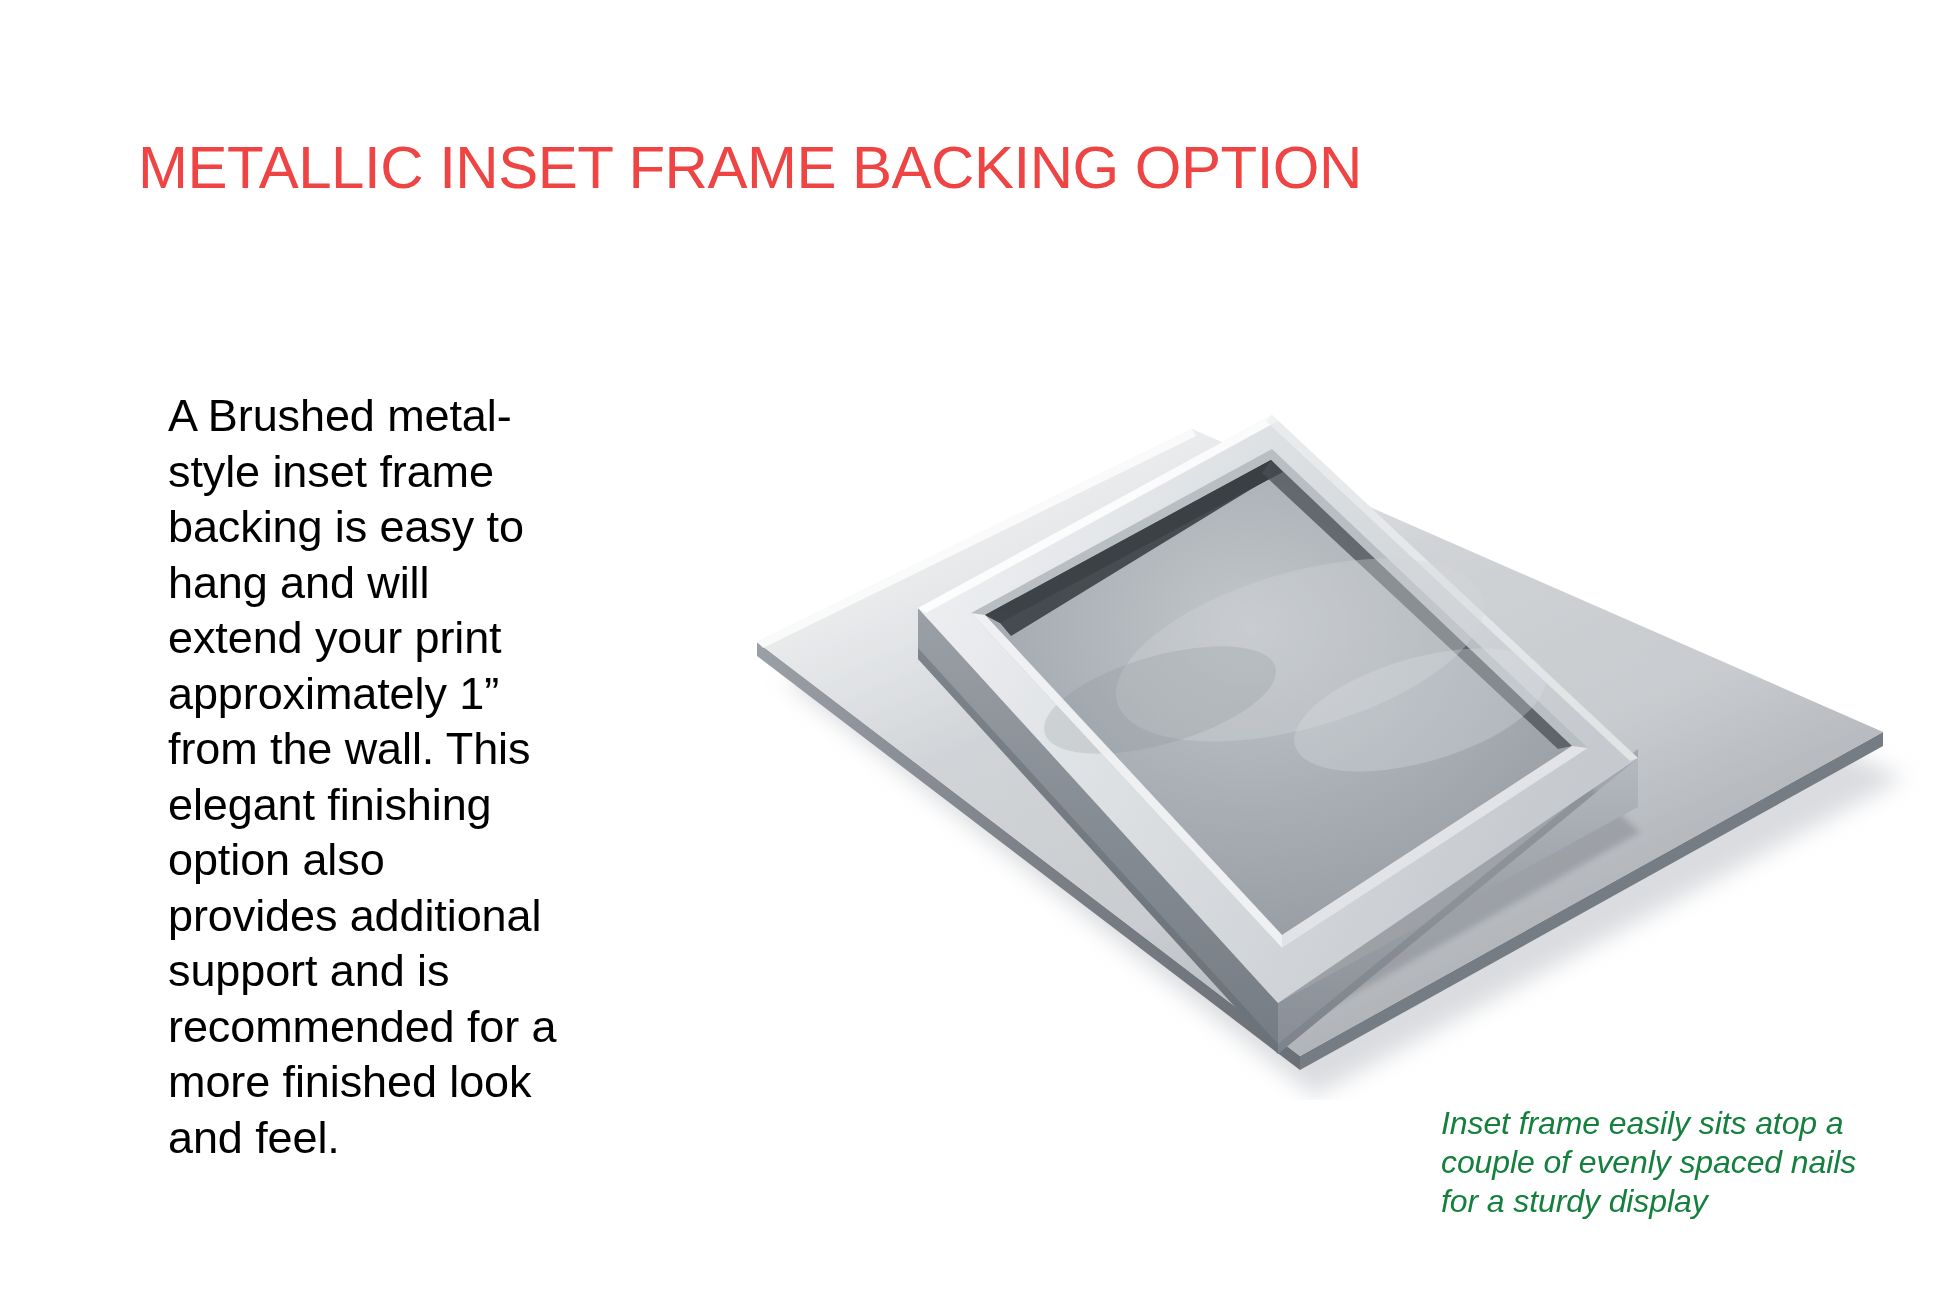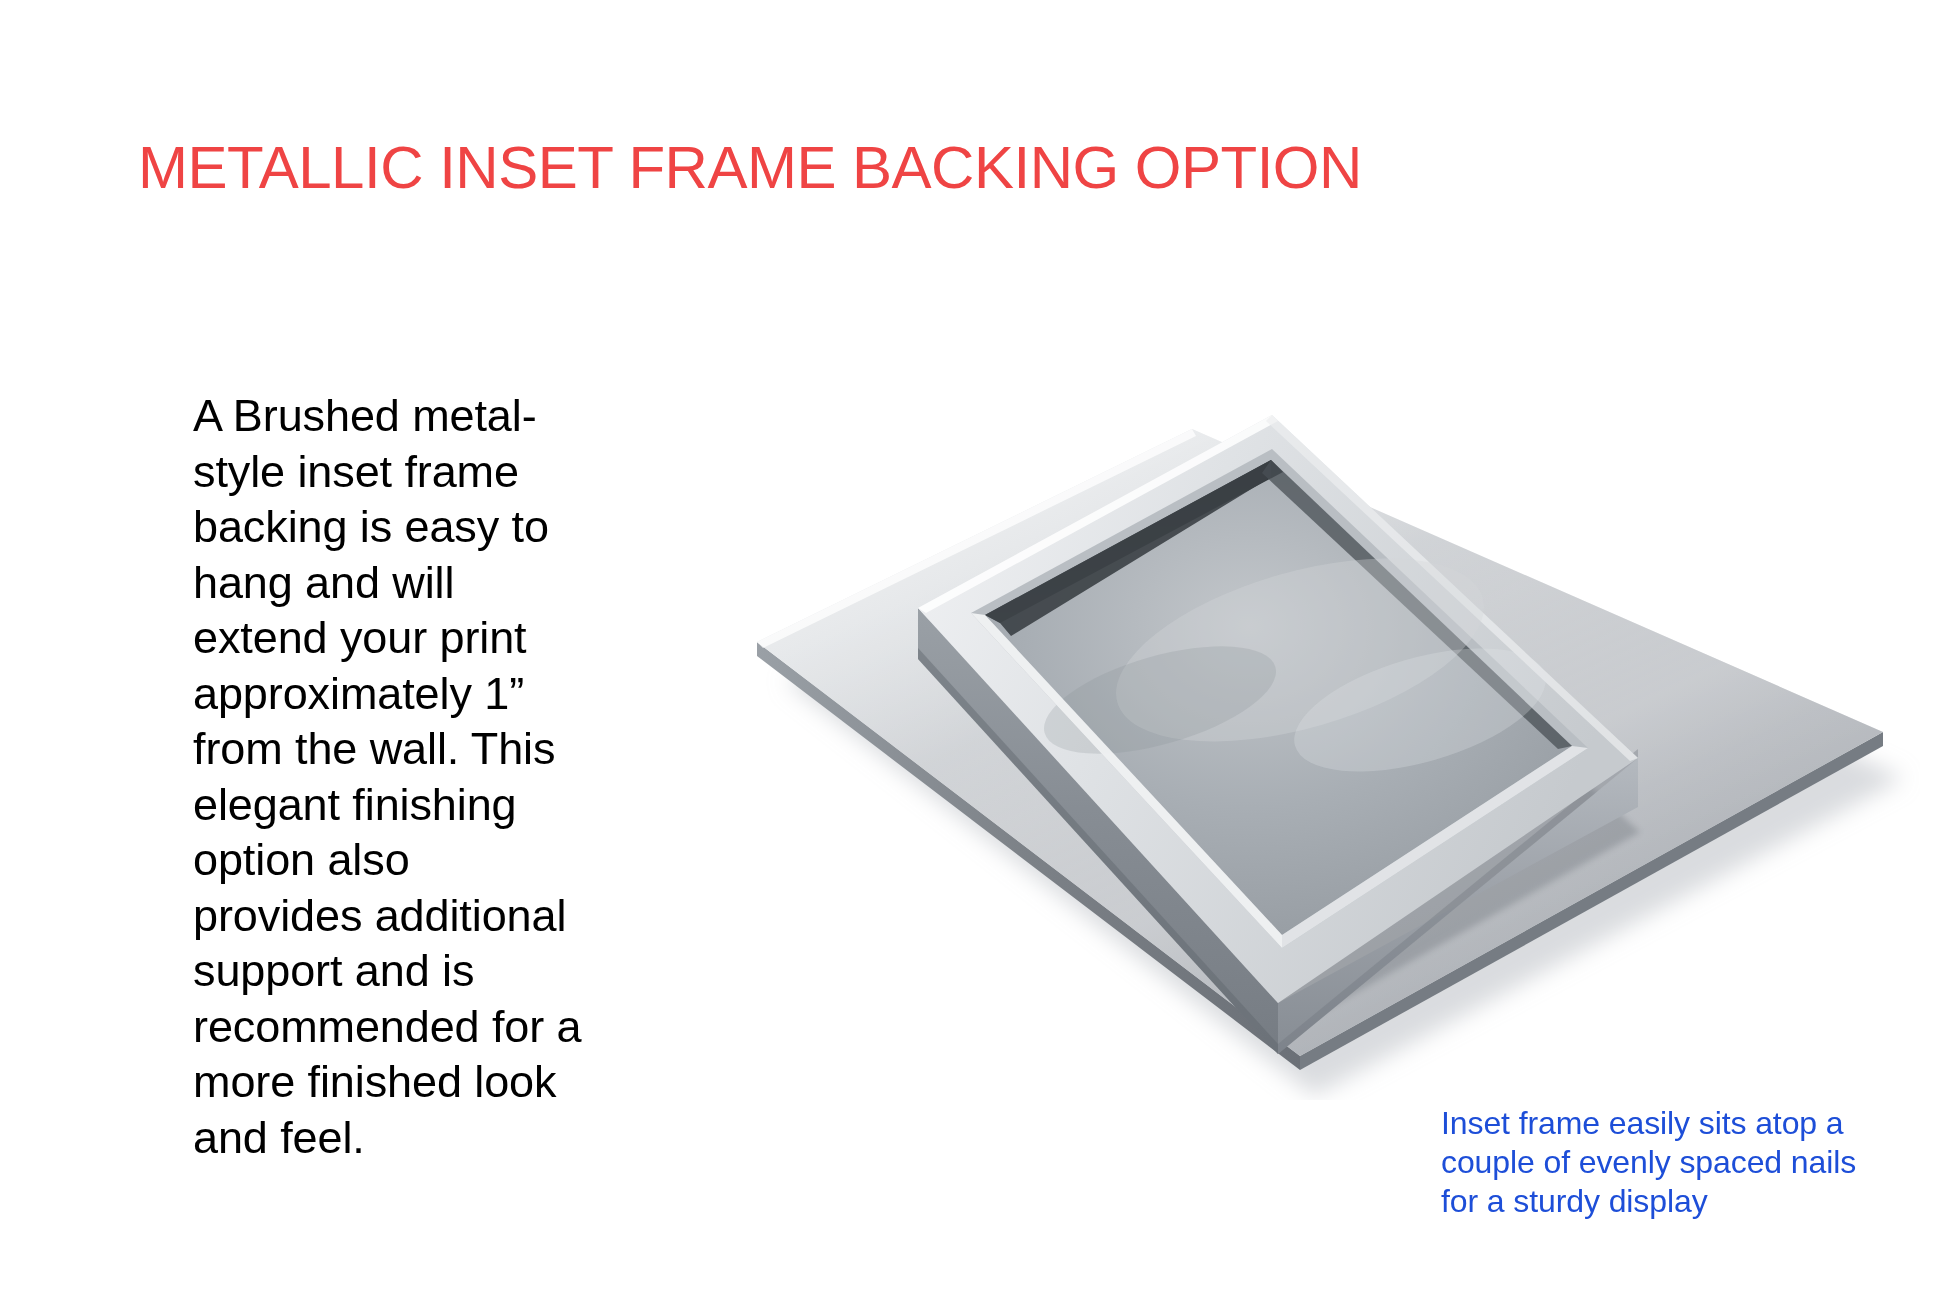--- a/index.html
+++ b/index.html
@@ -32,41 +32,42 @@
     line-height: 1.06;
     font-weight: 400;
     letter-spacing: -0.5px;
     color: #ef4444;
     white-space: nowrap;
   }
 
   
   #body-copy {
     position: absolute;
-    left: 193px;
+    left: 168px;
     top: 343px;
     width: 390px;
     font-size: 45px;
     line-height: 55.5px;
     font-weight: 400;
     letter-spacing: -0.1px;
     color: #000000;
   }
 
   
   #photo-caption {
     position: absolute;
     left: 1441px;
     top: 1072px;
     width: 430px;
     font-size: 32px;
     line-height: 39px;
     font-weight: 400;
     letter-spacing: -0.1px;
-    color: #1d4ed8;
+    color: #15803d;
+    font-style: italic;
   }
 
   
   #product-figure {
     position: absolute;
     left: 600px;
     top: 380px;
     width: 1320px;
     height: 720px;
   }

